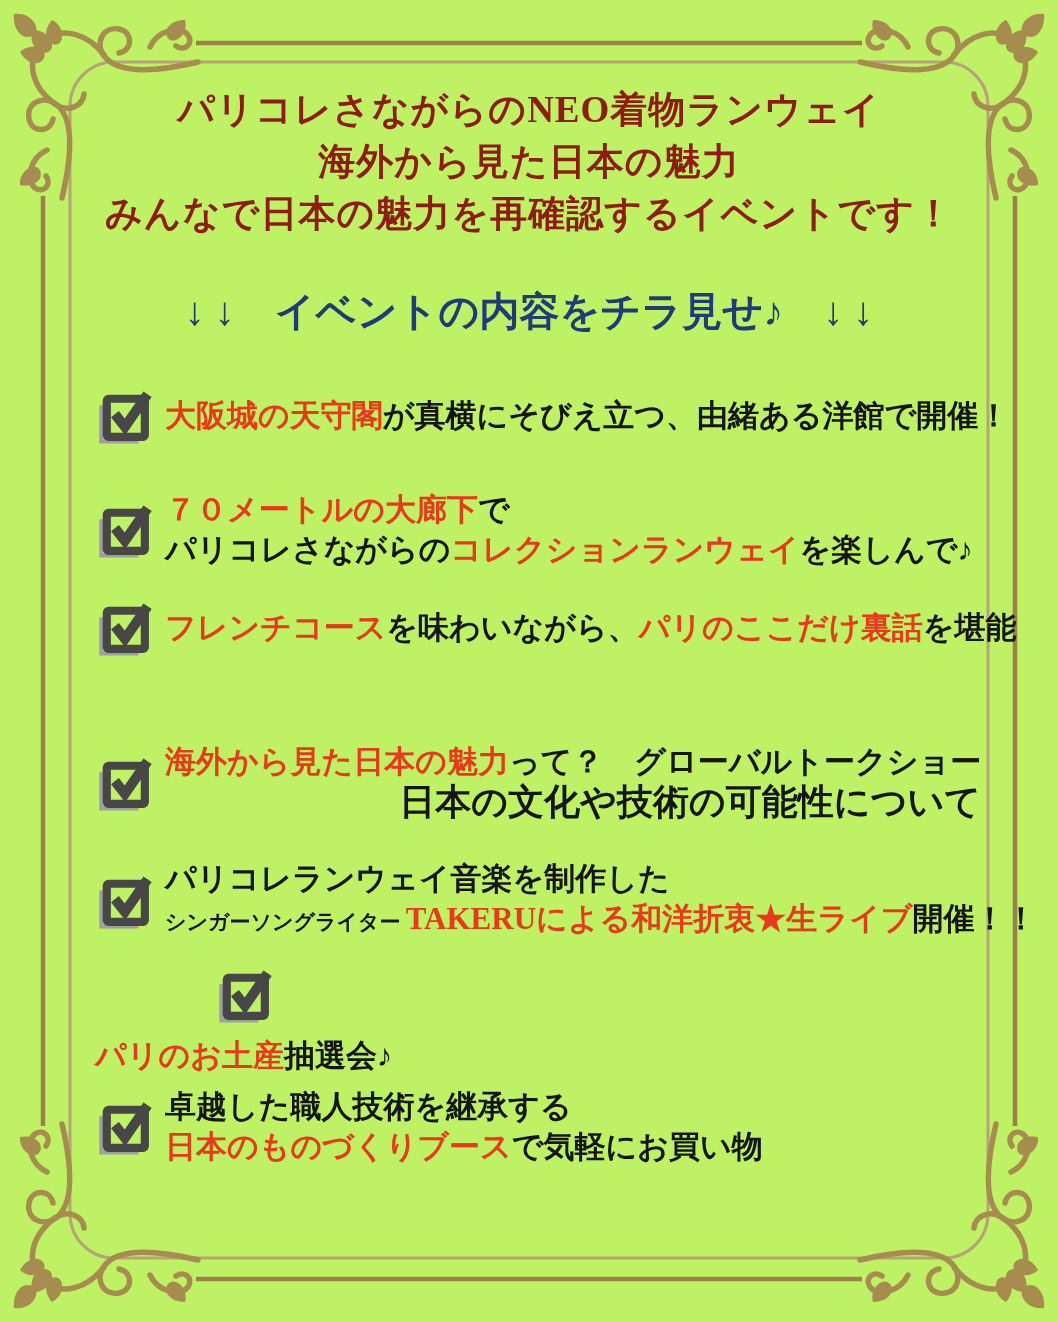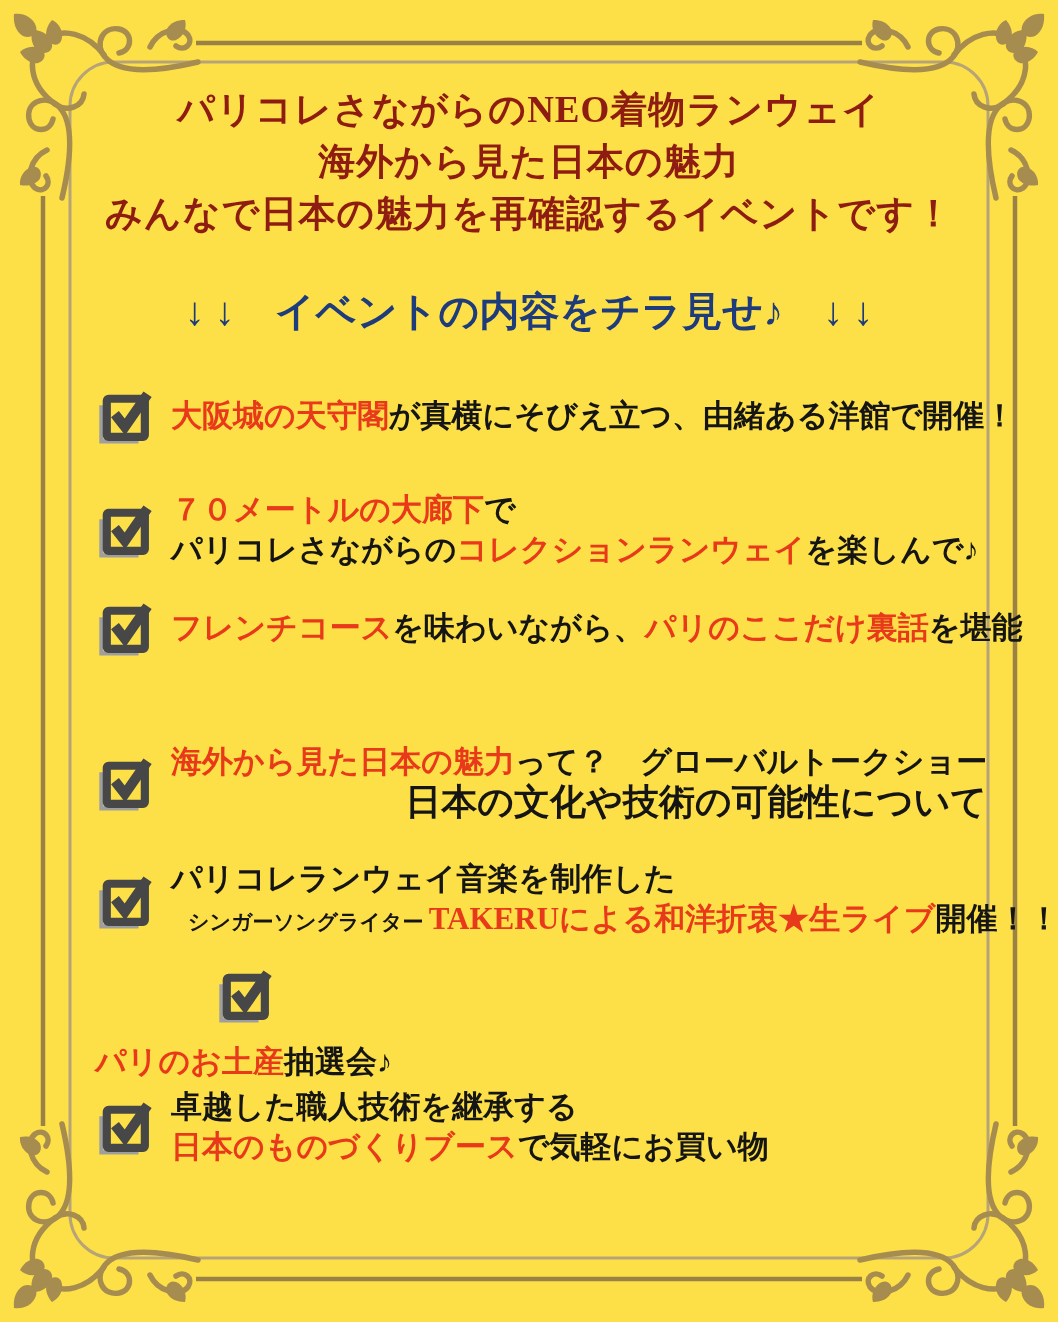--- a/index.html
+++ b/index.html
@@ -1,49 +1,49 @@
 <!DOCTYPE html>
 <html style="--gold-outer: #9a8146; --gold-inner: #b6a478; --gold-flourish: #a78c4f; --title-red: #8e1c12; --red: #e9391b; --black: #151515; --navy: #1e3c7c; --cb-gray: #474747; --cb-shadow: #9e9e9e;"><head>
 <meta charset="utf-8">
 <style>
   html,body{margin:0;padding:0;background:#ffffff;}
   .poster{
-    position:relative;width:1058px;height:1322px;background:#fde047;overflow:hidden;
+    position:relative;width:1058px;height:1322px;background:#bef264;overflow:hidden;
     font-family:"Liberation Serif","DejaVu Serif",serif;
   }
   
   .frame{position:absolute;inset:0;width:1058px;height:1322px;pointer-events:none;}
   .ol{stroke:var(--gold-outer);stroke-width:4.5;fill:none;}
   .il{stroke:var(--gold-inner);stroke-width:3;fill:none;}
   .fs{stroke:var(--gold-flourish);stroke-width:5.5;fill:none;stroke-linecap:round;}
   .ff{fill:var(--gold-flourish);stroke:none;}
   
   .title{
     position:absolute;top:84px;left:0;right:0;text-align:center;
     color:var(--title-red);font-size:37px;font-weight:bold;line-height:52px;
     letter-spacing:1px;white-space:nowrap;
   }
   
   .teaser{
     position:absolute;top:284px;left:0;right:0;text-align:center;
     color:var(--navy);font-size:40px;font-weight:bold;white-space:nowrap;
   }
   
-  .item{position:absolute;left:95px;display:flex;align-items:center;gap:18px;}
+  .item{position:absolute;left:95px;display:flex;align-items:center;gap:12px;}
   .cb{width:58px;height:58px;flex:0 0 auto;}
   .cb-shadow{stroke:var(--cb-shadow);stroke-width:4.5;fill:none;}
   .cb-main{stroke:var(--cb-gray);fill:none;}
   .cb-box{stroke-width:9;}
   .cb-check{stroke-width:11;}
   .item .text{font-weight:bold;font-size:31px;line-height:40px;color:var(--black);white-space:nowrap;}
   .item .line{display:block;}
   span.red{color:var(--red);}
   span.black{color:var(--black);}
   span.sub{font-size:36px;}
-  span.small{font-size:21px;margin-left:17px;}
+  span.small{font-size:21px;}
 </style>
 </head>
 <body>
 
 <div class="poster">
 
   <svg class="frame" viewBox="0 0 1058 1322" xmlns="http://www.w3.org/2000/svg">
     <defs>
       <path id="petal" class="ff" d="M0,0 C6,4 10,13 6,21 C3,27 -5,26 -8,19 C-10,11 -5,4 0,0 Z"></path>
       <g id="cornerFl">

